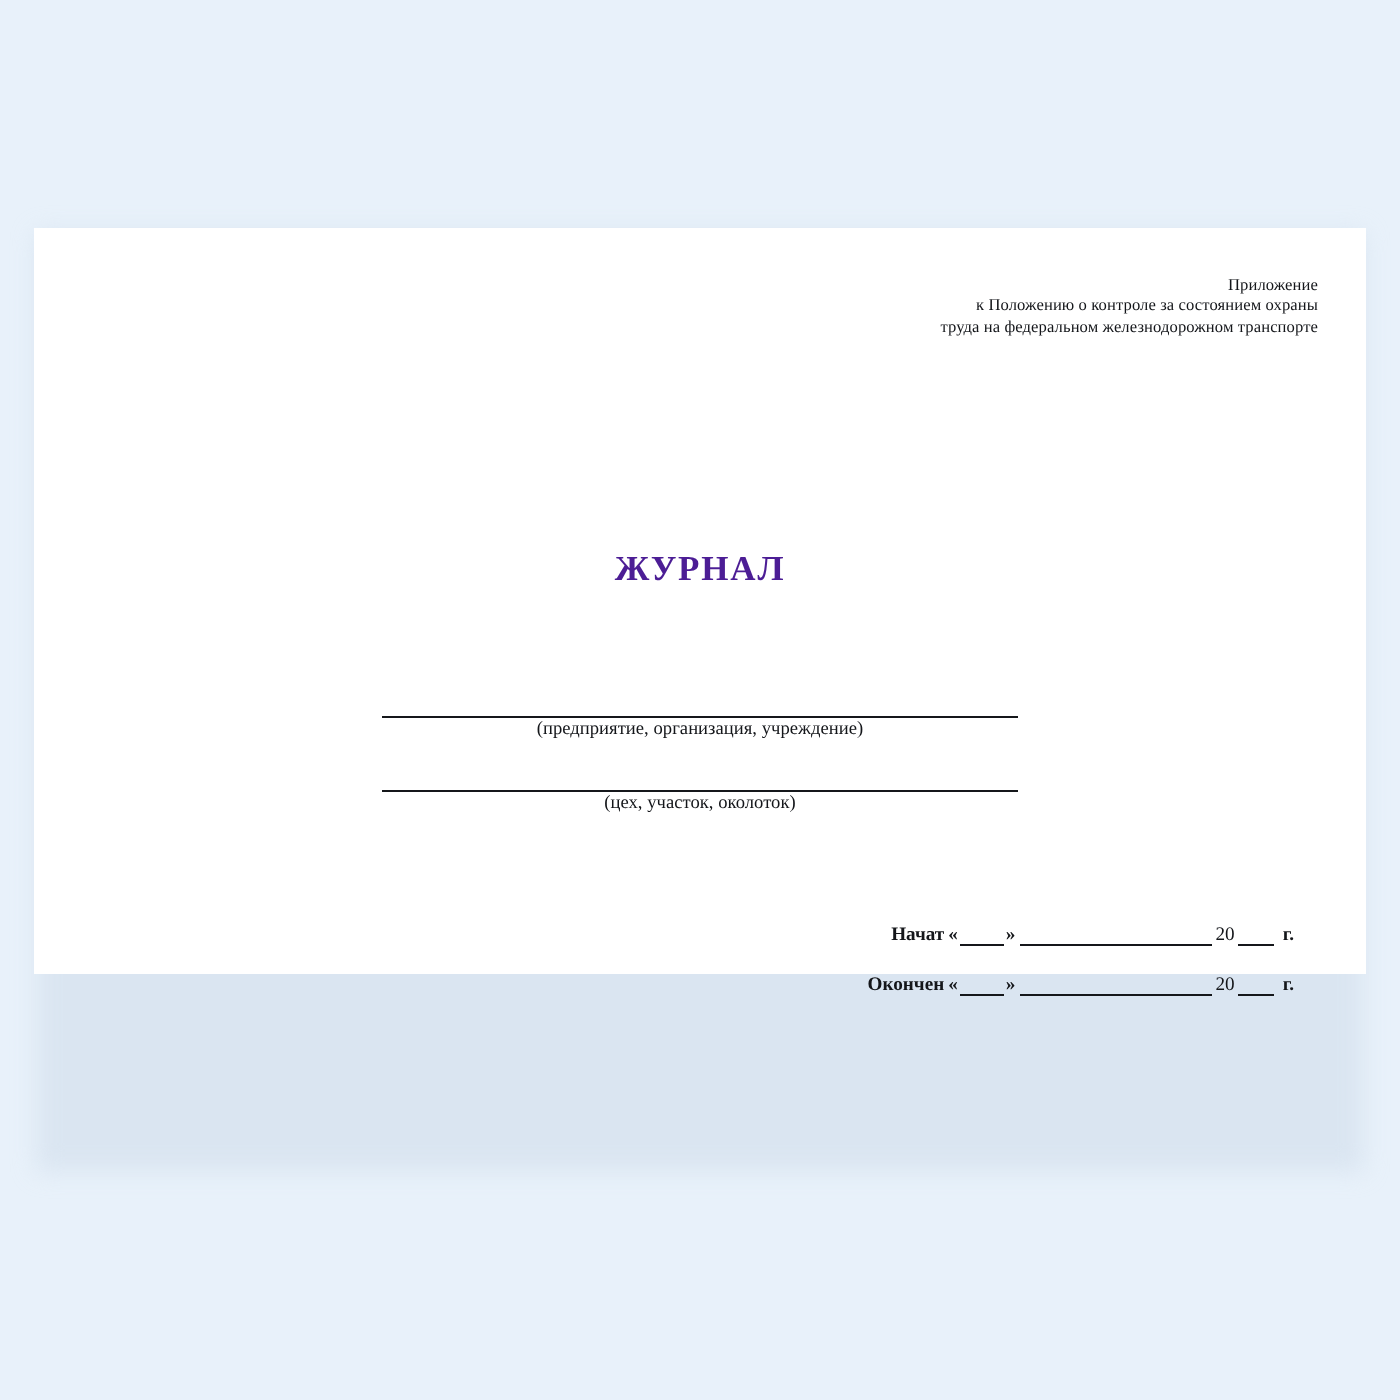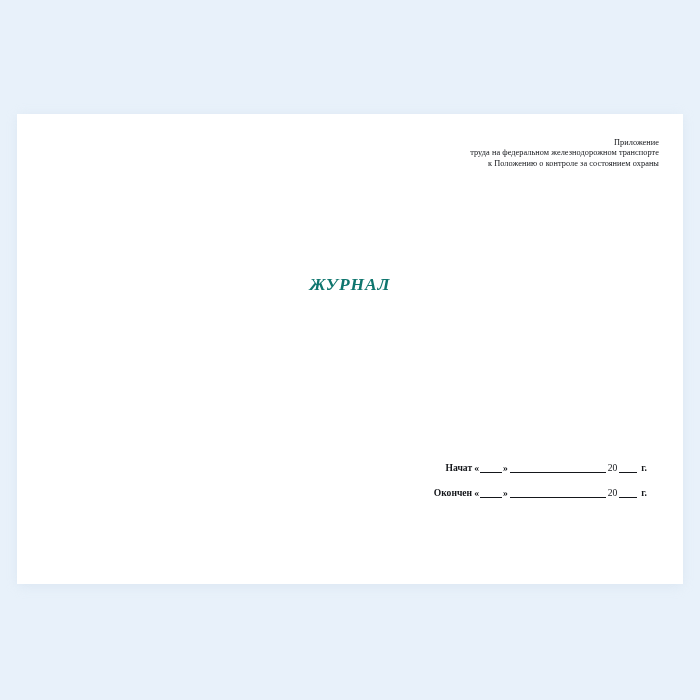--- a/index.html
+++ b/index.html
@@ -26,21 +26,21 @@
     height: 470px;
     background: #cfdcea;
     filter: blur(6px);
     opacity: .55;
   }
   .page {
     position: absolute;
     left: 17px;
     top: 114px;
     width: 666px;
-    height: 470px;
+    height: 373px;
     background: #ffffff;
     box-sizing: border-box;
   }
   .header-note {
     position: absolute;
     right: 24px;
     top: 24px;
     text-align: right;
     font-size: 8.3px;
     line-height: 10.4px;
@@ -55,22 +55,21 @@
     left: 0;
     right: 0;
     top: 158px;
     text-align: center;
   }
   .title-line {
     font-weight: bold;
     font-size: 17.5px;
     line-height: 24px;
     letter-spacing: .9px;
-    color: #0f766e;
-    font-style: italic;
+    color: #4c1d95;
   }
   .fill-block {
     position: absolute;
     left: 0;
     right: 0;
     top: 235px;
     text-align: center;
   }
   .fill-row {
     margin-bottom: 16px;
@@ -147,28 +146,41 @@
 <body>
 
 <div id="stage">
 
   <div class="page-shadow"></div>
 
   <div class="page">
 
     <div class="header-note">
       <div>Приложение</div>
+      <div>к Положению о контроле за состоянием охраны</div>
       <div>труда на федеральном железнодорожном транспорте</div>
-      <div>к Положению о контроле за состоянием охраны</div>
     </div>
 
     <div class="title-block">
       <div class="title-line">ЖУРНАЛ</div>
     </div>
 
+    <div class="fill-block">
+
+      <div class="fill-row">
+        <span class="rule"></span>
+        <span class="caption">(предприятие, организация, учреждение)</span>
+      </div>
+
+      <div class="fill-row">
+        <span class="rule"></span>
+        <span class="caption">(цех, участок, околоток)</span>
+      </div>
+
+    </div>
 
     <div class="dates">
 
       <div class="date-row">
         <span class="date-label">Начат</span>
         <span class="date-q">«</span>
         <span class="dash-short"></span>
         <span class="date-q">»</span>
         <span class="dash-long"></span>
         <span class="year">20</span>

